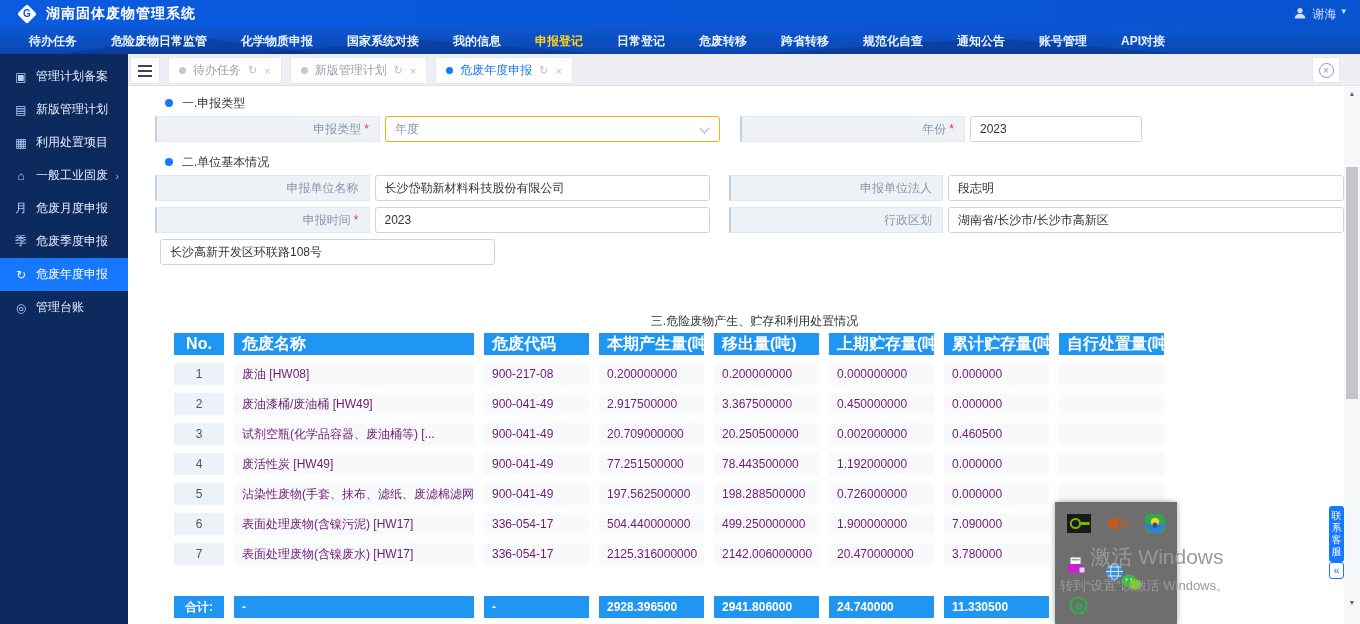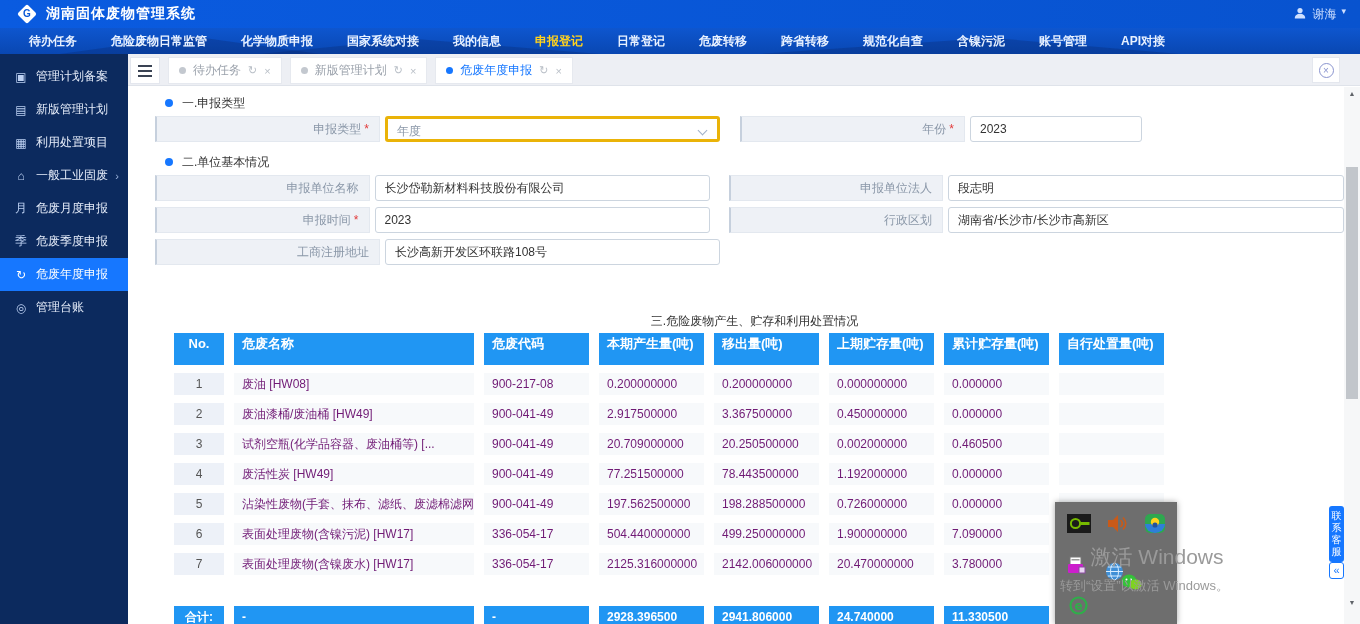--- a/index.html
+++ b/index.html
@@ -50,30 +50,30 @@
   .section-title { display:flex; align-items:center; font-size:12px; color:#333; height:14px; margin:0 0 0 10px; }
   .sec-dot { width:8px; height:8px; border-radius:50%; background:#1677ff; margin-right:9px; }
 
   .frow { display:flex; margin-top:6px; }
   .flabel { width:225px; height:26px; line-height:24px; background:#eef1f6; border:1px solid #e3e8ef; border-left:2px solid #c6d0dd; text-align:right; padding-right:10px; font-size:12px; color:#8a97a8; }
   .req { color:#e23a3a; margin-left:3px; }
   .fctrl { margin-left:5px; }
   .fi { height:26px; border:1px solid #ccd5df; border-radius:3px; padding:0 9px; font-size:12px; color:#333; background:#fff; width:335px; font-family:inherit; }
   .fi.wide { width:396px; }
   .fi.year { width:172px; }
-  .fsel { position:relative; width:335px; height:26px; border:3px solid #eab308; border-radius:3px; background:#fff; line-height:24px; padding:0 9px; font-size:12px; color:#8a97a8; cursor:pointer; }
+  .fsel { position:relative; width:335px; height:26px; border:1px solid #eab308; border-radius:3px; background:#fff; line-height:24px; padding:0 9px; font-size:12px; color:#8a97a8; cursor:pointer; }
   .chev { position:absolute; right:11px; top:8px; width:7px; height:7px; border-right:1.6px solid #9fb0c8; border-bottom:1.6px solid #9fb0c8; transform:rotate(45deg); }
   .hgap { width:20px; }
   .mt-sec2 { margin-top:13px; }
   .mt-sec3 { margin-top:48px;flex-direction:column; }
 
   
   .wtable { margin:6px 0 0 19px; width:990px; }
   .thead, .trow, .totrow { display:grid; grid-template-columns:50px 240px 105px 105px 105px 105px 105px 105px; column-gap:10px; }
-  .th { background:#2096f3; color:#fff; height:32px; line-height:22px; font-size:13px; font-weight:bold; padding-left:8px; white-space:nowrap; overflow:hidden; }
+  .th { background:#2096f3; color:#fff; height:22px; line-height:22px; font-size:16px; font-weight:bold; padding-left:8px; white-space:nowrap; overflow:hidden; }
   .thead div:first-of-type { text-align:center; padding-left:0; }
   .trow { margin-top:8px; }
   .td { background:#f7f9fb; height:22px; line-height:22px; font-size:12px; color:#701a75; padding-left:8px; white-space:nowrap; overflow:hidden; }
   .trow div:first-of-type { background:#edf1f8; text-align:center; padding-left:0; color:#555; }
   .totrow { margin-top:31px; }
   .tot { background:#2096f3; color:#fff; font-weight:bold; height:22px; line-height:22px; font-size:12px; padding-left:8px; white-space:nowrap; overflow:hidden; }
   .totrow div:first-of-type { text-align:center; padding-left:0; }
 
   
   .vscroll { position:absolute; right:0; top:87px; width:16px; height:537px; background:#f6f7f8; z-index:16; }
@@ -128,21 +128,21 @@
     <div class="nav-item activatable active">申报登记</div>
 
     <div class="nav-item activatable">日常登记</div>
 
     <div class="nav-item activatable">危废转移</div>
 
     <div class="nav-item activatable">跨省转移</div>
 
     <div class="nav-item activatable">规范化自查</div>
 
-    <div class="nav-item activatable">含镍污泥</div>
+    <div class="nav-item activatable">通知公告</div>
 
     <div class="nav-item activatable">账号管理</div>
 
     <div class="nav-item activatable">API对接</div>
   </div>
 
 <div class="sidebar">
 
     <div class="side-item activatable">
       <span class="side-glyph">▣</span>
@@ -260,21 +260,20 @@
 
   <div class="frow">
     <div class="flabel"><span>申报时间</span><span class="req">*</span></div>
     <div class="fctrl"><input class="fi" value="2023" style=""></div>
     <div class="hgap"></div>
     <div class="flabel"><span>行政区划</span></div>
     <div class="fctrl"><input class="fi wide" value="湖南省/长沙市/长沙市高新区" style=""></div>
   </div>
 
   <div class="frow">
-    <div class="flabel"><span>工商注册地址</span></div>
     <div class="fctrl"><input class="fi" value="长沙高新开发区环联路108号" style=""></div>
   </div>
 
   <div class="section-title mt-sec3">
     <span class="sec-dot"></span>
     <span>三.危险废物产生、贮存和利用处置情况</span>
   </div>
 
   <div class="wtable">
     <div class="thead">

